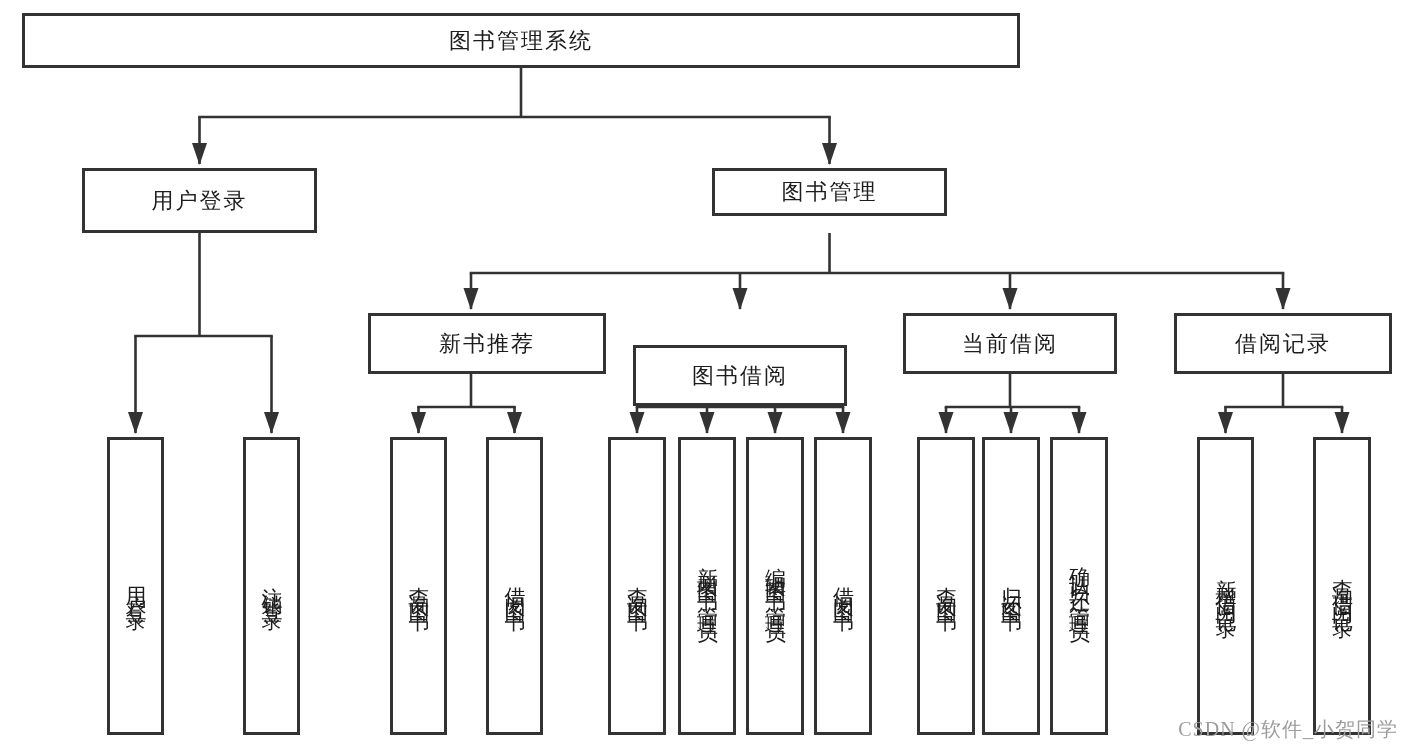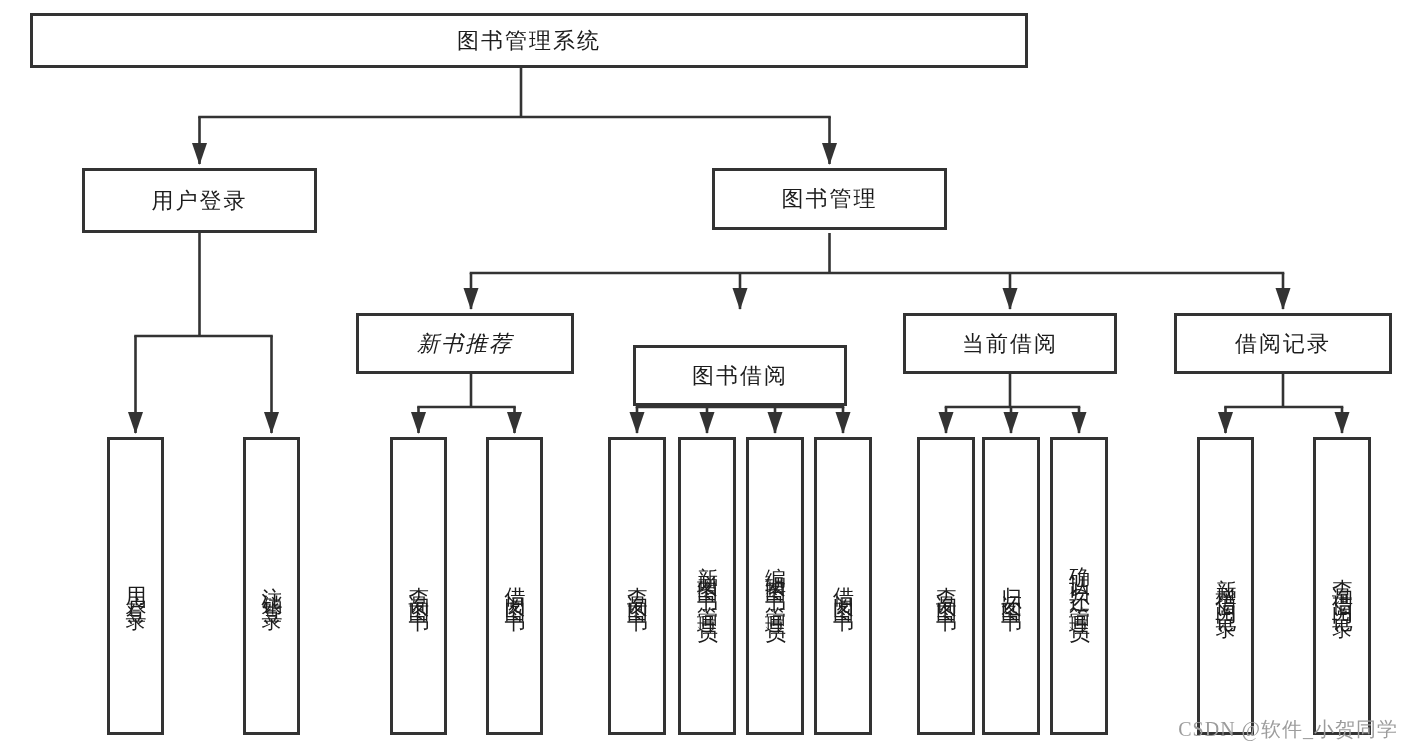--- a/index.html
+++ b/index.html
@@ -38,26 +38,26 @@
     font-size: 21px;
   }
   .leaf .vtext {
     writing-mode: vertical-rl;
     text-orientation: mixed;
     letter-spacing: 8px;
     line-height: 1;
     white-space: nowrap;
   }
   
-  .n-root  { left: 22px;  top: 13px;  width: 998px; height: 55px; margin-left: 8px; }
+  .n-root  { left: 22px;  top: 13px;  width: 998px; height: 55px; }
   
   .n-l2a   { left: 82px;  top: 168px; width: 235px; height: 65px; }
-  .n-l2b   { left: 712px; top: 168px; width: 235px; height: 62px; }
-  
-  .n-l3a   { left: 356px;  top: 313px; width: 218px; height: 61px; font-style: italic; }
+  .n-l2b   { left: 712px; top: 168px; width: 235px; height: 48px; }
+  
+  .n-l3a   { left: 368px;  top: 313px; width: 238px; height: 61px; }
   .n-l3b   { left: 633px;  top: 313px; width: 214px; height: 61px; margin-top: 32px; }
   .n-l3c   { left: 903px;  top: 313px; width: 214px; height: 61px; }
   .n-l3d   { left: 1174px; top: 313px; width: 218px; height: 61px; }
   
   .leaf { top: 437px; height: 298px; width: 57px; }
   .lf1  { left: 107px;  }
   .lf2  { left: 243px;  }
   .lf3  { left: 390px;  }
   .lf4  { left: 486px;  }
   .lf5  { left: 608px;  width: 58px; }

